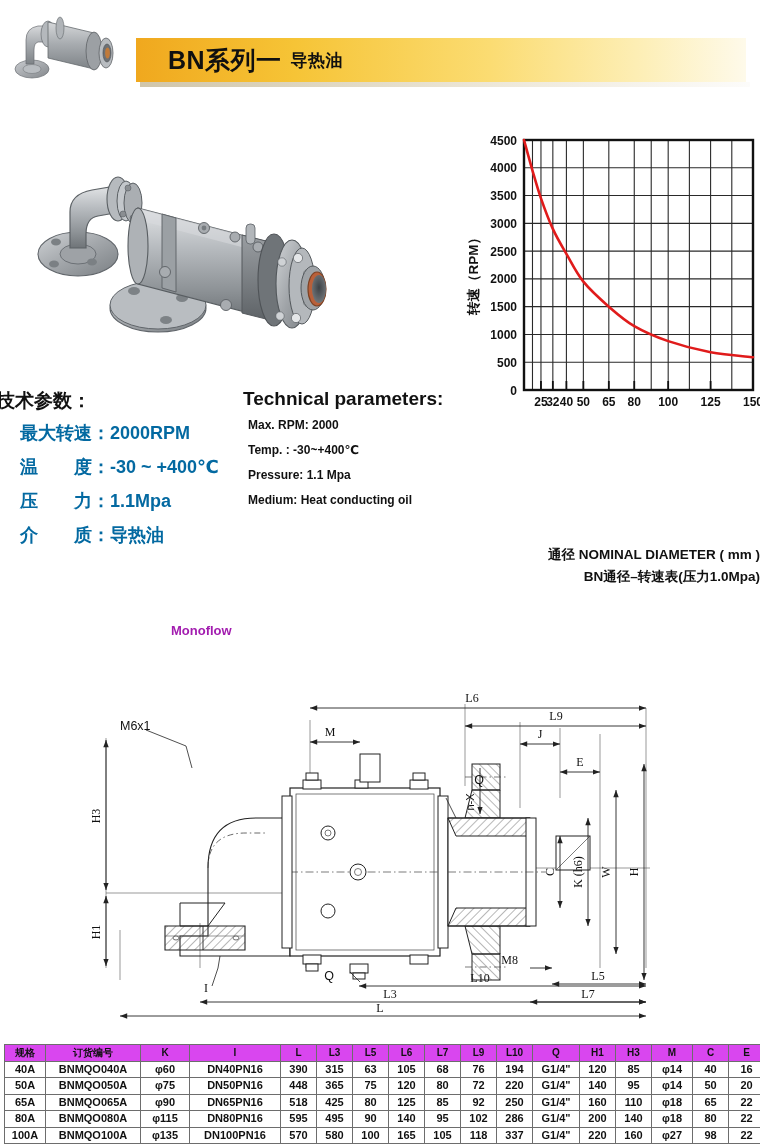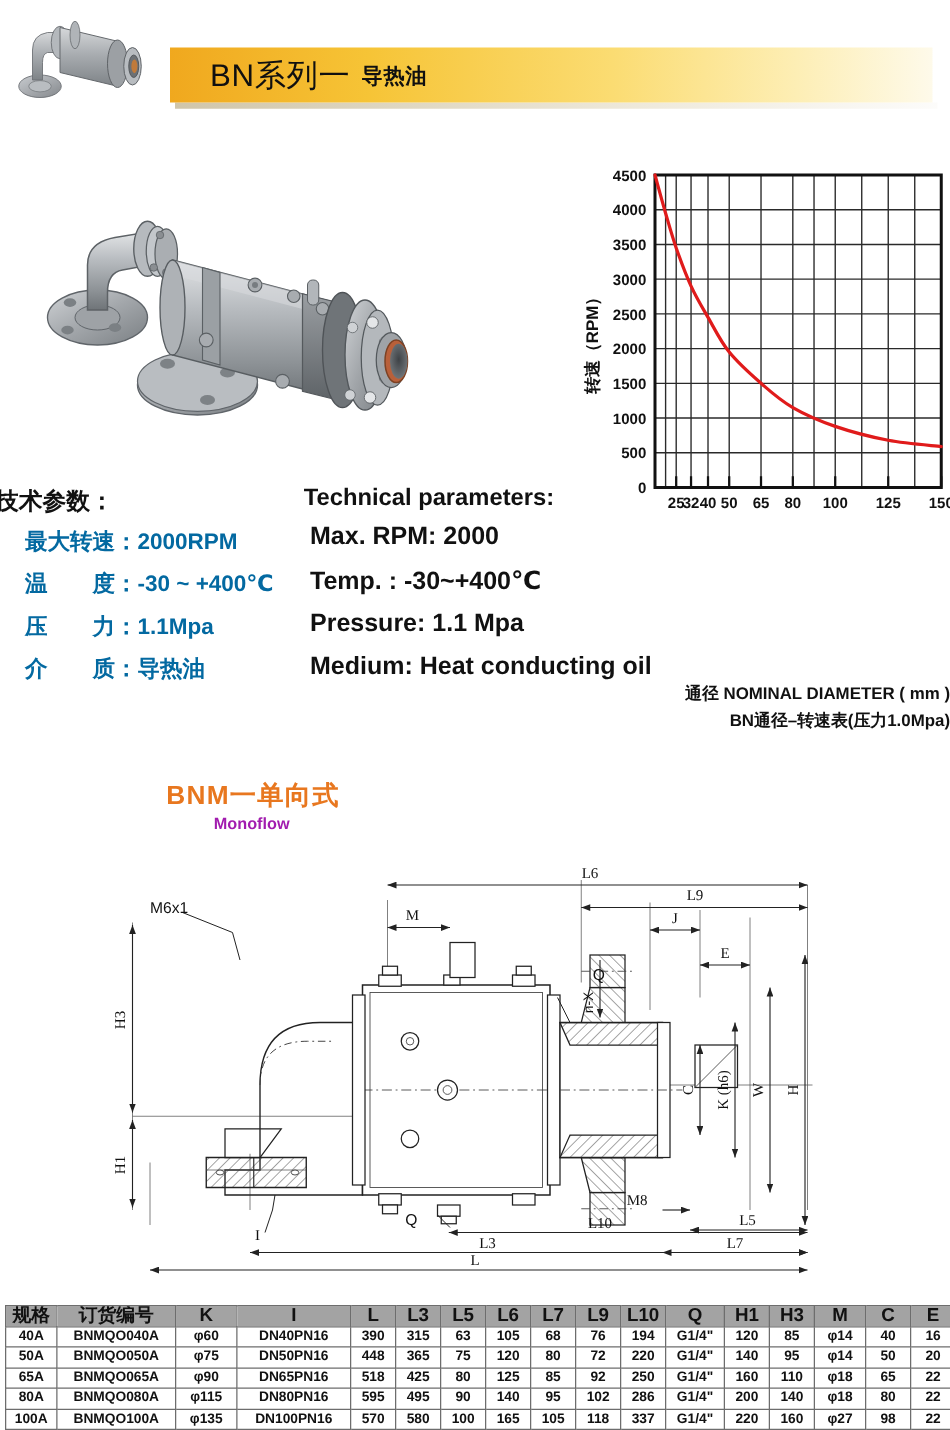--- a/index.html
+++ b/index.html
@@ -22,39 +22,39 @@
   #header-banner {
     position: absolute; left: 136px; top: 38px; width: 610px; height: 44px;
     background: linear-gradient(90deg, #f0a81e 0%, #f6c436 26%, #fbdc72 58%, #fdeeb4 82%, #fefaea 100%);
     display: flex; align-items: center;
   }
   #header-banner-shadow {
     position: absolute; left: 140px; top: 82px; width: 610px; height: 5px;
     background: linear-gradient(90deg, rgba(120,90,10,.35) 0%, rgba(160,130,50,.18) 60%, rgba(200,190,160,.05) 100%);
   }
   .banner-title-cn {
-    font-size: 25px; font-weight: normal; color: #101010;
+    font-size: 25px; font-weight: bold; color: #101010;
     margin-left: 32px; letter-spacing: .5px;
   }
   .banner-title-sub {
     font-size: 17px; font-weight: bold; color: #101010;
     margin-left: 9px; letter-spacing: .5px;
   }
 
   
   #product-photo { position: absolute; left: 30px; top: 150px; width: 350px; height: 215px; }
 
   
   #specs-cn { position: absolute; left: 0px; top: 388px; width: 240px; }
   #specs-en { position: absolute; left: 243px; top: 388px; width: 250px; }
   .spec-heading-cn { font-size: 19px; font-weight: bold; color: #111; margin: 0 0 7px -4px; }
   .spec-heading-en { font-size: 19px; color: #111; margin: 0 0 8px 0; font-weight: bold; }
   .spec-row-cn { font-size: 18px; font-weight: bold; color: #0369a1; margin: 0 0 10px 20px; white-space: nowrap; }
   .spec-row-cn .lbl { display: inline-block; }
-  .spec-row-en { font-size: 20px; font-weight: bold; color: #111; margin: 0 0 11px 5px; white-space: nowrap; }
+  .spec-row-en { font-size: 12px; font-weight: bold; color: #111; margin: 0 0 11px 5px; white-space: nowrap; }
 
   
   #chart-block { position: absolute; left: 462px; top: 128px; width: 298px; height: 340px; }
   #chart-svg { position: absolute; left: 0; top: 0; }
   .chart-caption {
     position: absolute; width: 298px; text-align: right;
     font-size: 13.5px; font-weight: bold; color: #111;
   }
   #chart-xlabel { top: 418px; }
   #chart-subcaption { top: 440px; }
@@ -74,21 +74,21 @@
     font-size: 11px; font-weight: bold; color: #111;
     table-layout: fixed;
   }
   table.spec-table th, table.spec-table td {
     border: 1px solid #6d6d6d;
     text-align: center;
     height: 15.5px; line-height: 15.5px;
     padding: 0 1px;
     overflow: hidden; white-space: nowrap;
   }
-  table.spec-table thead th { background: #a3a3a3; font-size: 15px; }
+  table.spec-table thead th { background: #d946ef; font-size: 10px; }
   table.spec-table tbody td { background: #ffffff; }
   .col-spec   { width: 38px; }
   .col-order  { width: 92px; }
   .col-k      { width: 46px; }
   .col-i      { width: 88px; }
   .col-num    { width: 33px; }
   .col-q      { width: 44px; }
   .col-m      { width: 38px; }
 </style>
 </head>
@@ -287,21 +287,20 @@
         <text x="248.59259259259258" y="278" font-size="12" font-weight="bold" fill="#111" text-anchor="middle" font-family="Liberation Sans, sans-serif">125</text>
         <text x="291" y="278" font-size="12" font-weight="bold" fill="#111" text-anchor="middle" font-family="Liberation Sans, sans-serif">150</text>
       </g>
     <path id="chart-curve" fill="none" stroke-width="2.6" stroke-linecap="round" stroke-linejoin="round" d="M62.00,12.00 C63.41,17.09 67.65,32.83 70.48,42.56 C73.31,52.28 75.57,60.61 78.96,70.33 C82.36,80.06 86.60,91.63 90.84,100.89 C95.08,110.15 99.32,117.09 104.41,125.89 C109.50,134.69 114.30,144.87 121.37,153.67 C128.44,162.46 138.33,171.26 146.81,178.67 C155.30,186.07 162.36,192.37 172.26,198.11 C182.15,203.85 193.46,208.76 206.19,213.11 C218.91,217.46 234.46,221.54 248.59,224.22 C262.73,226.91 283.93,228.39 291.00,229.22" stroke="#e01b1b"></path>
   </svg>
   <div class="chart-caption" id="chart-xlabel">通径 NOMINAL DIAMETER ( mm )</div>
   <div class="chart-caption" id="chart-subcaption">BN通径–转速表(压力1.0Mpa)</div>
 </div>
 
 <div id="section-title">
-  <div id="section-title-cn">BNM一单向式</div>
   <div id="section-title-en">Monoflow</div>
 </div>
 
 <svg id="drawing" viewBox="0 0 650 352">
   <defs>
     <pattern id="hatch" width="6" height="6" patternTransform="rotate(45)" patternUnits="userSpaceOnUse">
       <line x1="0" y1="0" x2="0" y2="6" stroke="#333" stroke-width="0.7"></line>
     </pattern>
     <pattern id="hatch2" width="6" height="6" patternTransform="rotate(-45)" patternUnits="userSpaceOnUse">
       <line x1="0" y1="0" x2="0" y2="6" stroke="#333" stroke-width="0.7"></line>

